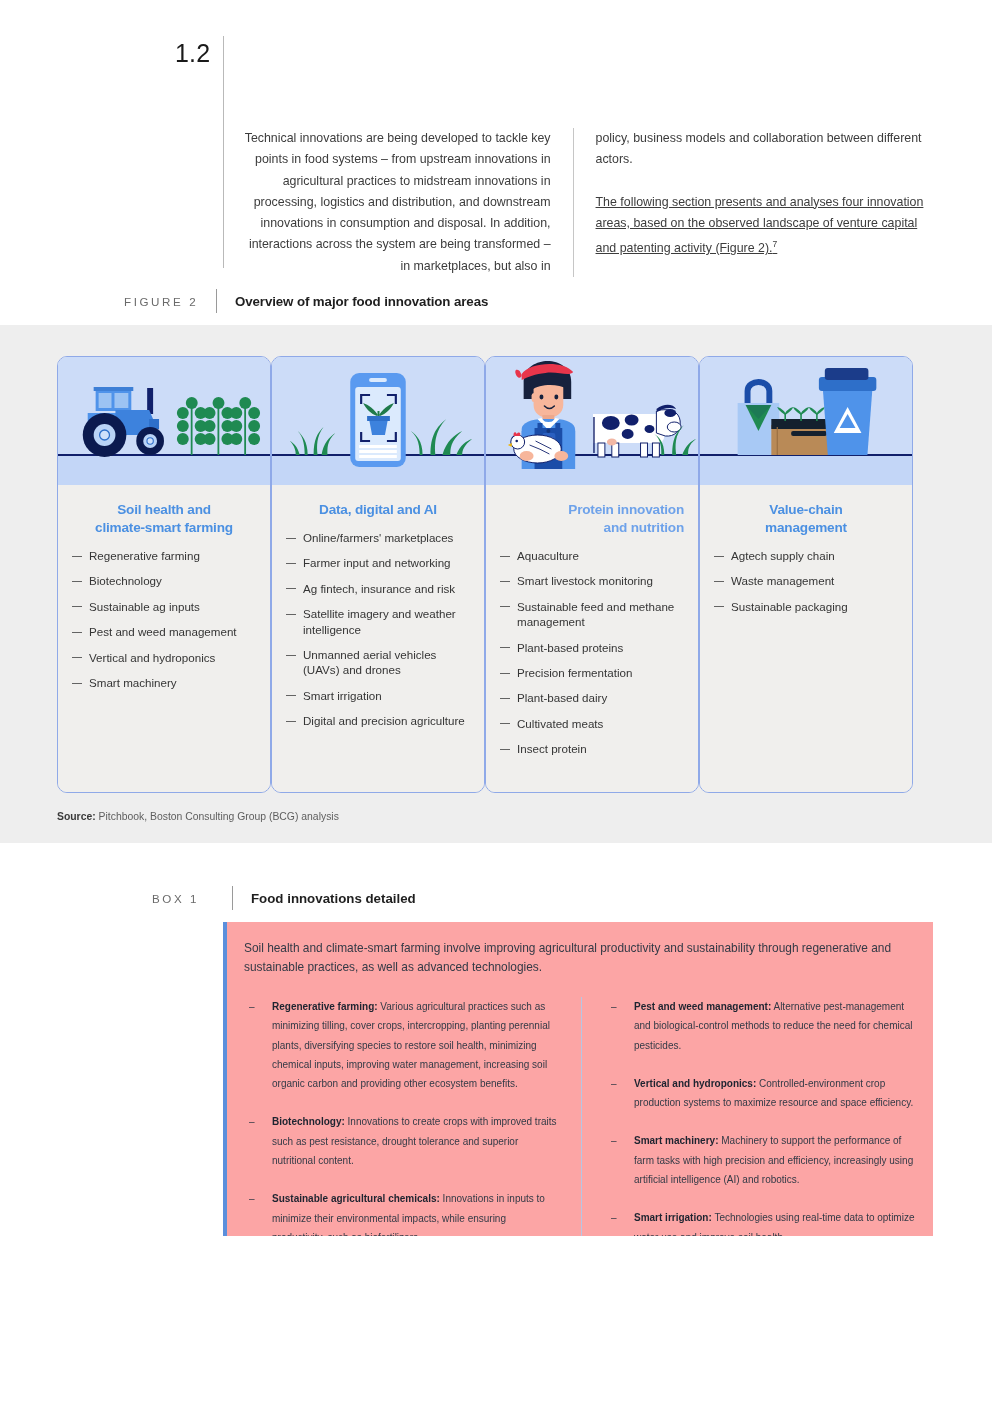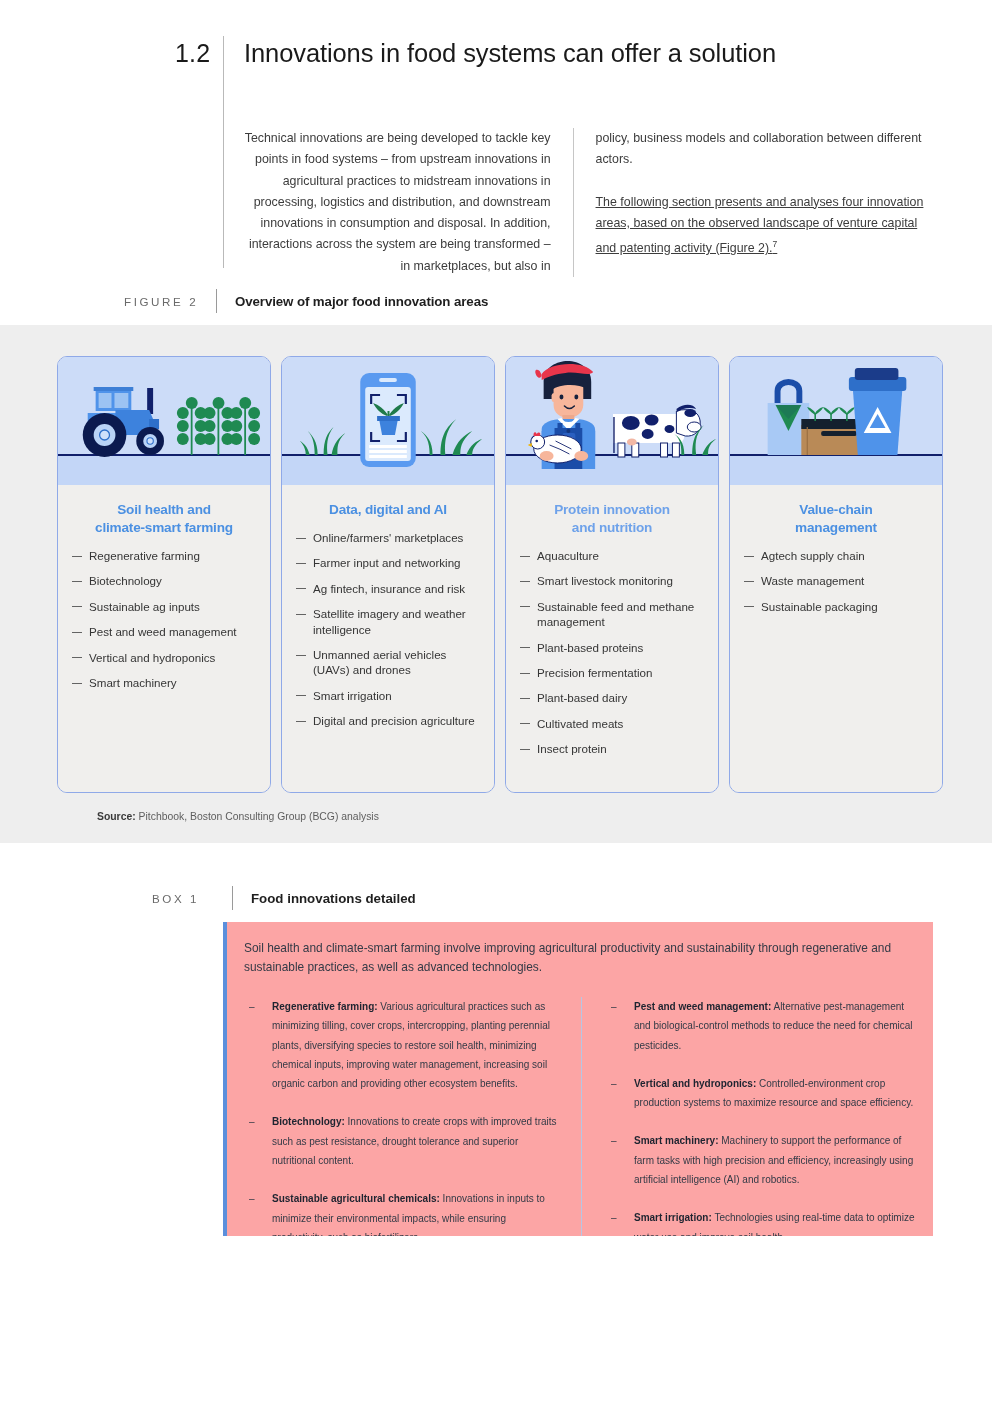--- a/index.html
+++ b/index.html
@@ -118,21 +118,21 @@
     background: #eeeeee;
   }
 
   
   .cards {
     position: absolute;
     left: 57px;
     top: 356px;
     width: 886px;
     display: flex;
-    gap: 10px;
+    gap: 0;
   }
   .card {
     width: 214px;
     height: 437px;
     border: 1px solid #8fa9e8;
     border-radius: 10px;
     background: #f0efed;
     overflow: hidden;
     display: flex;
     flex-direction: column;
@@ -151,21 +151,21 @@
   }
   .card-title {
     color: #4b90e2;
     font-weight: bold;
     font-size: 13.6px;
     line-height: 18px;
     text-align: center;
     margin-bottom: 11px;
     letter-spacing: -0.2px;
   }
-  .card-title.t3 { color: #6ea2ea; }
+  .card-title.t3 { color: #6ea2ea; text-align: right; }
   ul.card-list { list-style: none; }
   ul.card-list li {
     position: relative;
     padding-left: 17px;
     font-size: 11.6px;
     line-height: 15.4px;
     color: #353535;
     margin-bottom: 10px;
   }
   ul.card-list li::before {
@@ -177,21 +177,20 @@
     font-size: 10px;
   }
 
   
   .source {
     position: absolute;
     left: 57px;
     top: 811px;
     font-size: 10.4px;
     color: #5e5e5e;
-    margin-left: 40px;
   }
   .source b { color: #3a3a3a; font-weight: bold; }
 
   
   .box-caption {
     position: absolute;
     left: 152px;
     top: 886px;
     display: flex;
     align-items: center;
@@ -279,21 +278,20 @@
   .footer-page { font-size: 10.6px; color: #3a3a3a; }
 </style>
 </head>
 <body>
 
 <div class="page">
 
   <div class="section-head">
     <div class="section-num">1.2</div>
     <div class="section-rule"></div>
-    <div class="section-title">Innovations in food systems can offer a solution</div>
   </div>
 
   <div class="intro">
     <div class="intro-col left">
       <p class="intro-p">Technical innovations are being developed to tackle key points in food systems – from upstream innovations in agricultural practices to midstream innovations in processing, logistics and distribution, and downstream innovations in consumption and disposal. In addition, interactions across the system are being transformed – in marketplaces, but also in</p>
     </div>
     <div class="intro-divider"></div>
     <div class="intro-col right">
       <p class="intro-p">policy, business models and collaboration between different actors.</p>
       <p class="intro-p"><span>The following section presents and analyses four innovation areas, based on the observed landscape of venture capital and patenting activity (Figure 2).</span><span class="sup">7</span></p>

